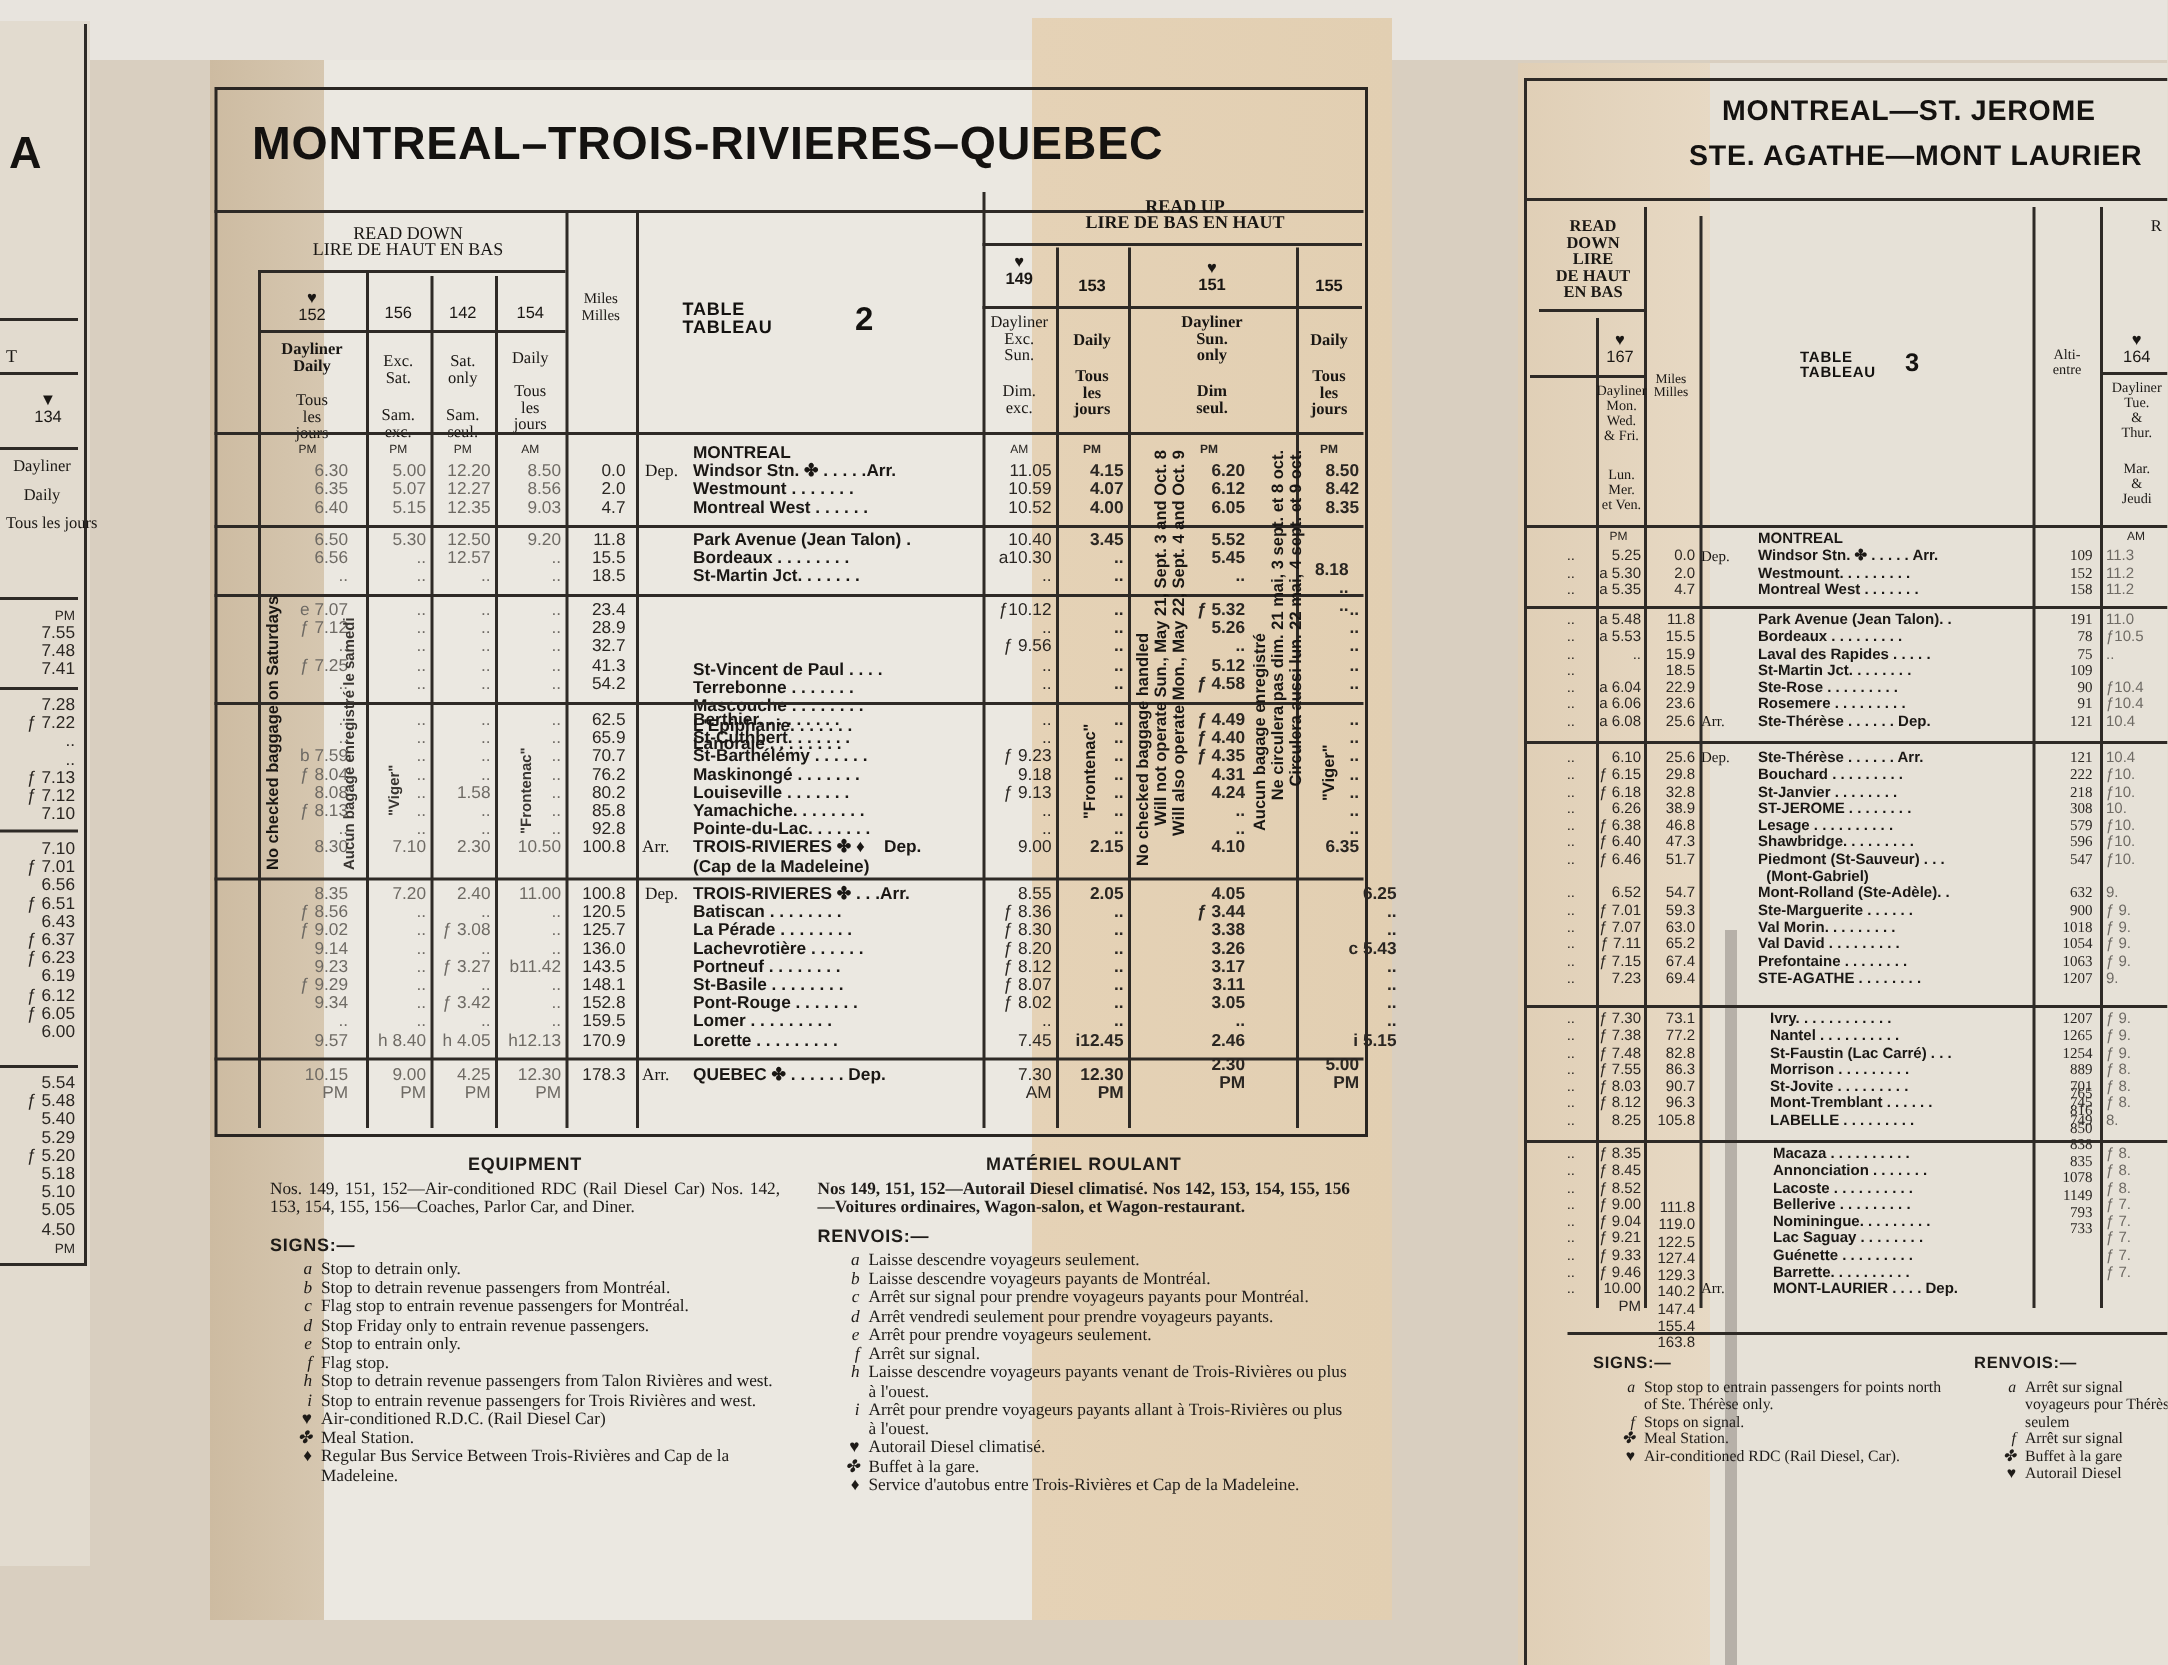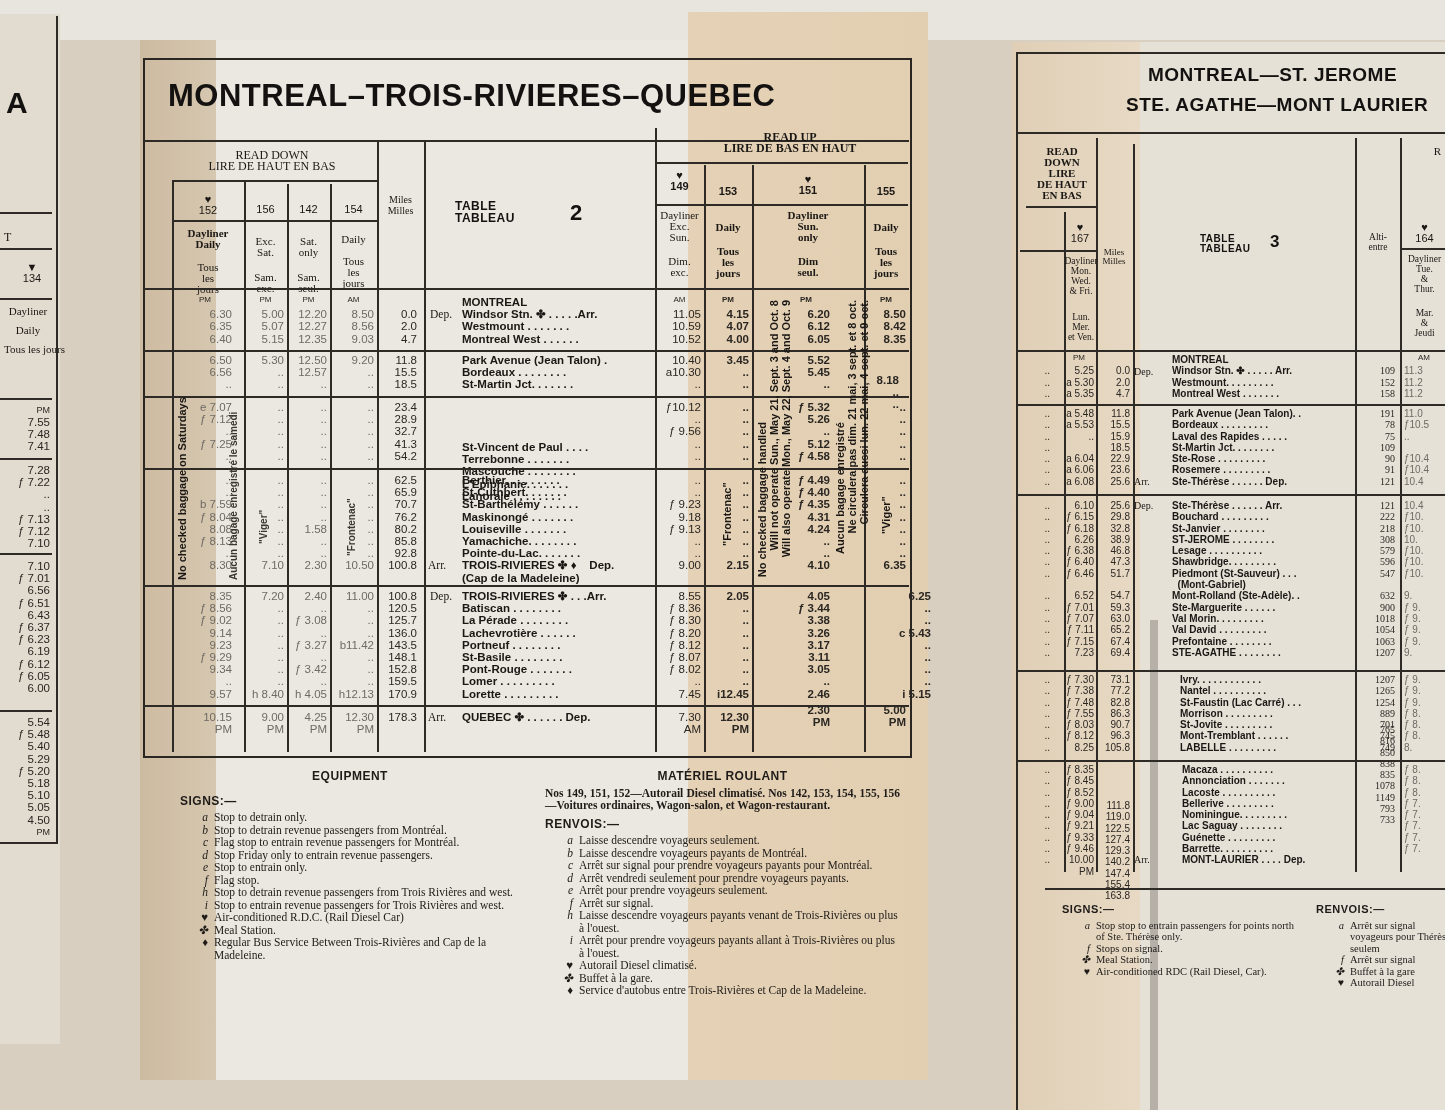--- a/index.html
+++ b/index.html
@@ -528,20 +528,21 @@
 <div class="vert" style="left:880px;top:478px;height:56px;">"Viger"</div>
 <div class="vert" style="left:756px;top:422px;font-size:11px;">No checked baggage handled</div>
 <div class="vert" style="left:768px;top:300px;font-size:11px;">Will not operate Sun., May 21, Sept. 3 and Oct. 8</div>
 <div class="vert" style="left:780px;top:300px;font-size:11px;">Will also operate Mon., May 22, Sept. 4 and Oct. 9</div>
 <div class="vert" style="left:834px;top:422px;font-size:11px;">Aucun bagage enregistré</div>
 <div class="vert" style="left:846px;top:300px;font-size:11px;">Ne circulera pas dim. 21 mai, 3 sept. et 8 oct.</div>
 <div class="vert" style="left:858px;top:300px;font-size:11px;">Circulera aussi lun. 22 mai, 4 sept. et 9 oct.</div>
 
 <div class="notes" style="left:180px;top:770px;width:340px;">
   <h4 class="center">EQUIPMENT</h4>
+  <div style="text-align:justify;">Nos. 149, 151, 152—Air-conditioned RDC (Rail Diesel Car) Nos. 142, 153, 154, 155, 156—Coaches, Parlor Car, and Diner.</div>
   <h4 style="margin-top:12px;">SIGNS:—</h4>
   <div>
     <div class="item">
         <span class="mk">a</span>
         <span>Stop to detrain only.</span>
       </div>
     <div class="item">
         <span class="mk">b</span>
         <span>Stop to detrain revenue passengers from Montréal.</span>
       </div>
@@ -556,21 +557,21 @@
     <div class="item">
         <span class="mk">e</span>
         <span>Stop to entrain only.</span>
       </div>
     <div class="item">
         <span class="mk">f</span>
         <span>Flag stop.</span>
       </div>
     <div class="item">
         <span class="mk">h</span>
-        <span>Stop to detrain revenue passengers from Trois Rivières and west.</span>
+        <span>Stop to detrain revenue passengers from Talon Rivières and west.</span>
       </div>
     <div class="item">
         <span class="mk">i</span>
         <span>Stop to entrain revenue passengers for Trois Rivières and west.</span>
       </div>
     <div class="item">
         <span class="mk">♥</span>
         <span>Air-conditioned R.D.C. (Rail Diesel Car)</span>
       </div>
     <div class="item">

